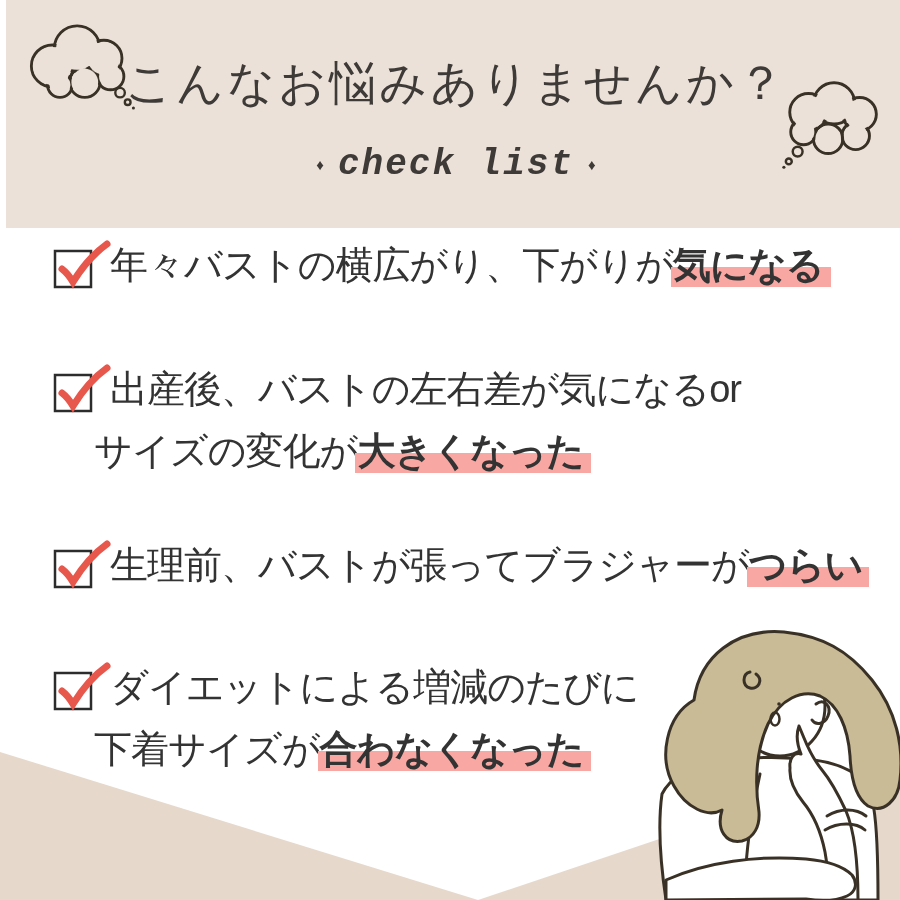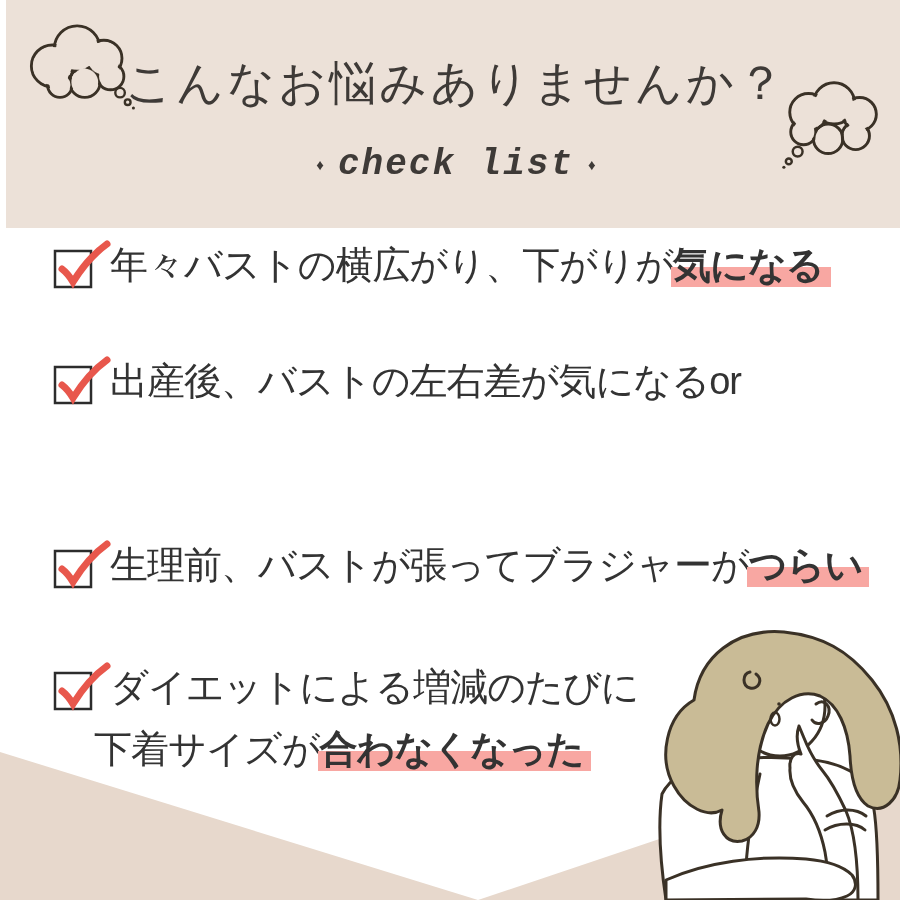--- a/index.html
+++ b/index.html
@@ -37,21 +37,21 @@
   .lines{margin-left:-2px;color:var(--text,#333);font-size:38px;letter-spacing:-1px;}
   .line{height:62px;line-height:62px;white-space:nowrap;position:relative;}
   .line.indent{margin-left:-16px;}
   .seg{position:relative;}
   .seg.hl{font-weight:700;z-index:0;}
   .seg.hl::after{
     content:"";position:absolute;left:-2px;right:-7px;bottom:-1px;height:20px;
     background:var(--highlight,#f8a7a2);z-index:-1;
   }
   .item-1{top:234px;text-align:right;}
-  .item-2{top:350px;}
+  .item-2{top:358px;}
   .item-3{top:534px;}
   .item-4{top:656px;}
   
   .triangles{position:absolute;left:0;top:750px;width:900px;height:150px;}
   .woman{position:absolute;left:608px;top:612px;width:292px;height:288px;}
 </style>
 </head>
 <body>
 
 <div class="page">
@@ -155,20 +155,23 @@
 
   <div class="item item-2">
     <svg class="checkbox" viewBox="0 0 60 54">
       <rect x="3" y="13" width="36" height="36" fill="#fff" stroke="#2c2c2c" stroke-width="2.5"></rect>
       <path d="M10,31 C14,34 18,39 21,44 C29,31 41,16 55,6" fill="none" stroke="var(--check_red,#e8574c)" stroke-width="7" stroke-linecap="round"></path>
     </svg>
     <div class="lines">
       <div class="line">
         <span class="seg">出産後、バストの左右差が気になるor</span>
       </div>
+      <div class="line indent">
+        <span class="seg">サイズの変化が</span><span class="seg hl">大きくなった</span>
+      </div>
     </div>
   </div>
 
   <div class="item item-4">
     <svg class="checkbox" viewBox="0 0 60 54">
       <rect x="3" y="13" width="36" height="36" fill="#fff" stroke="#2c2c2c" stroke-width="2.5"></rect>
       <path d="M10,31 C14,34 18,39 21,44 C29,31 41,16 55,6" fill="none" stroke="var(--check_red,#e8574c)" stroke-width="7" stroke-linecap="round"></path>
     </svg>
     <div class="lines">
       <div class="line">

